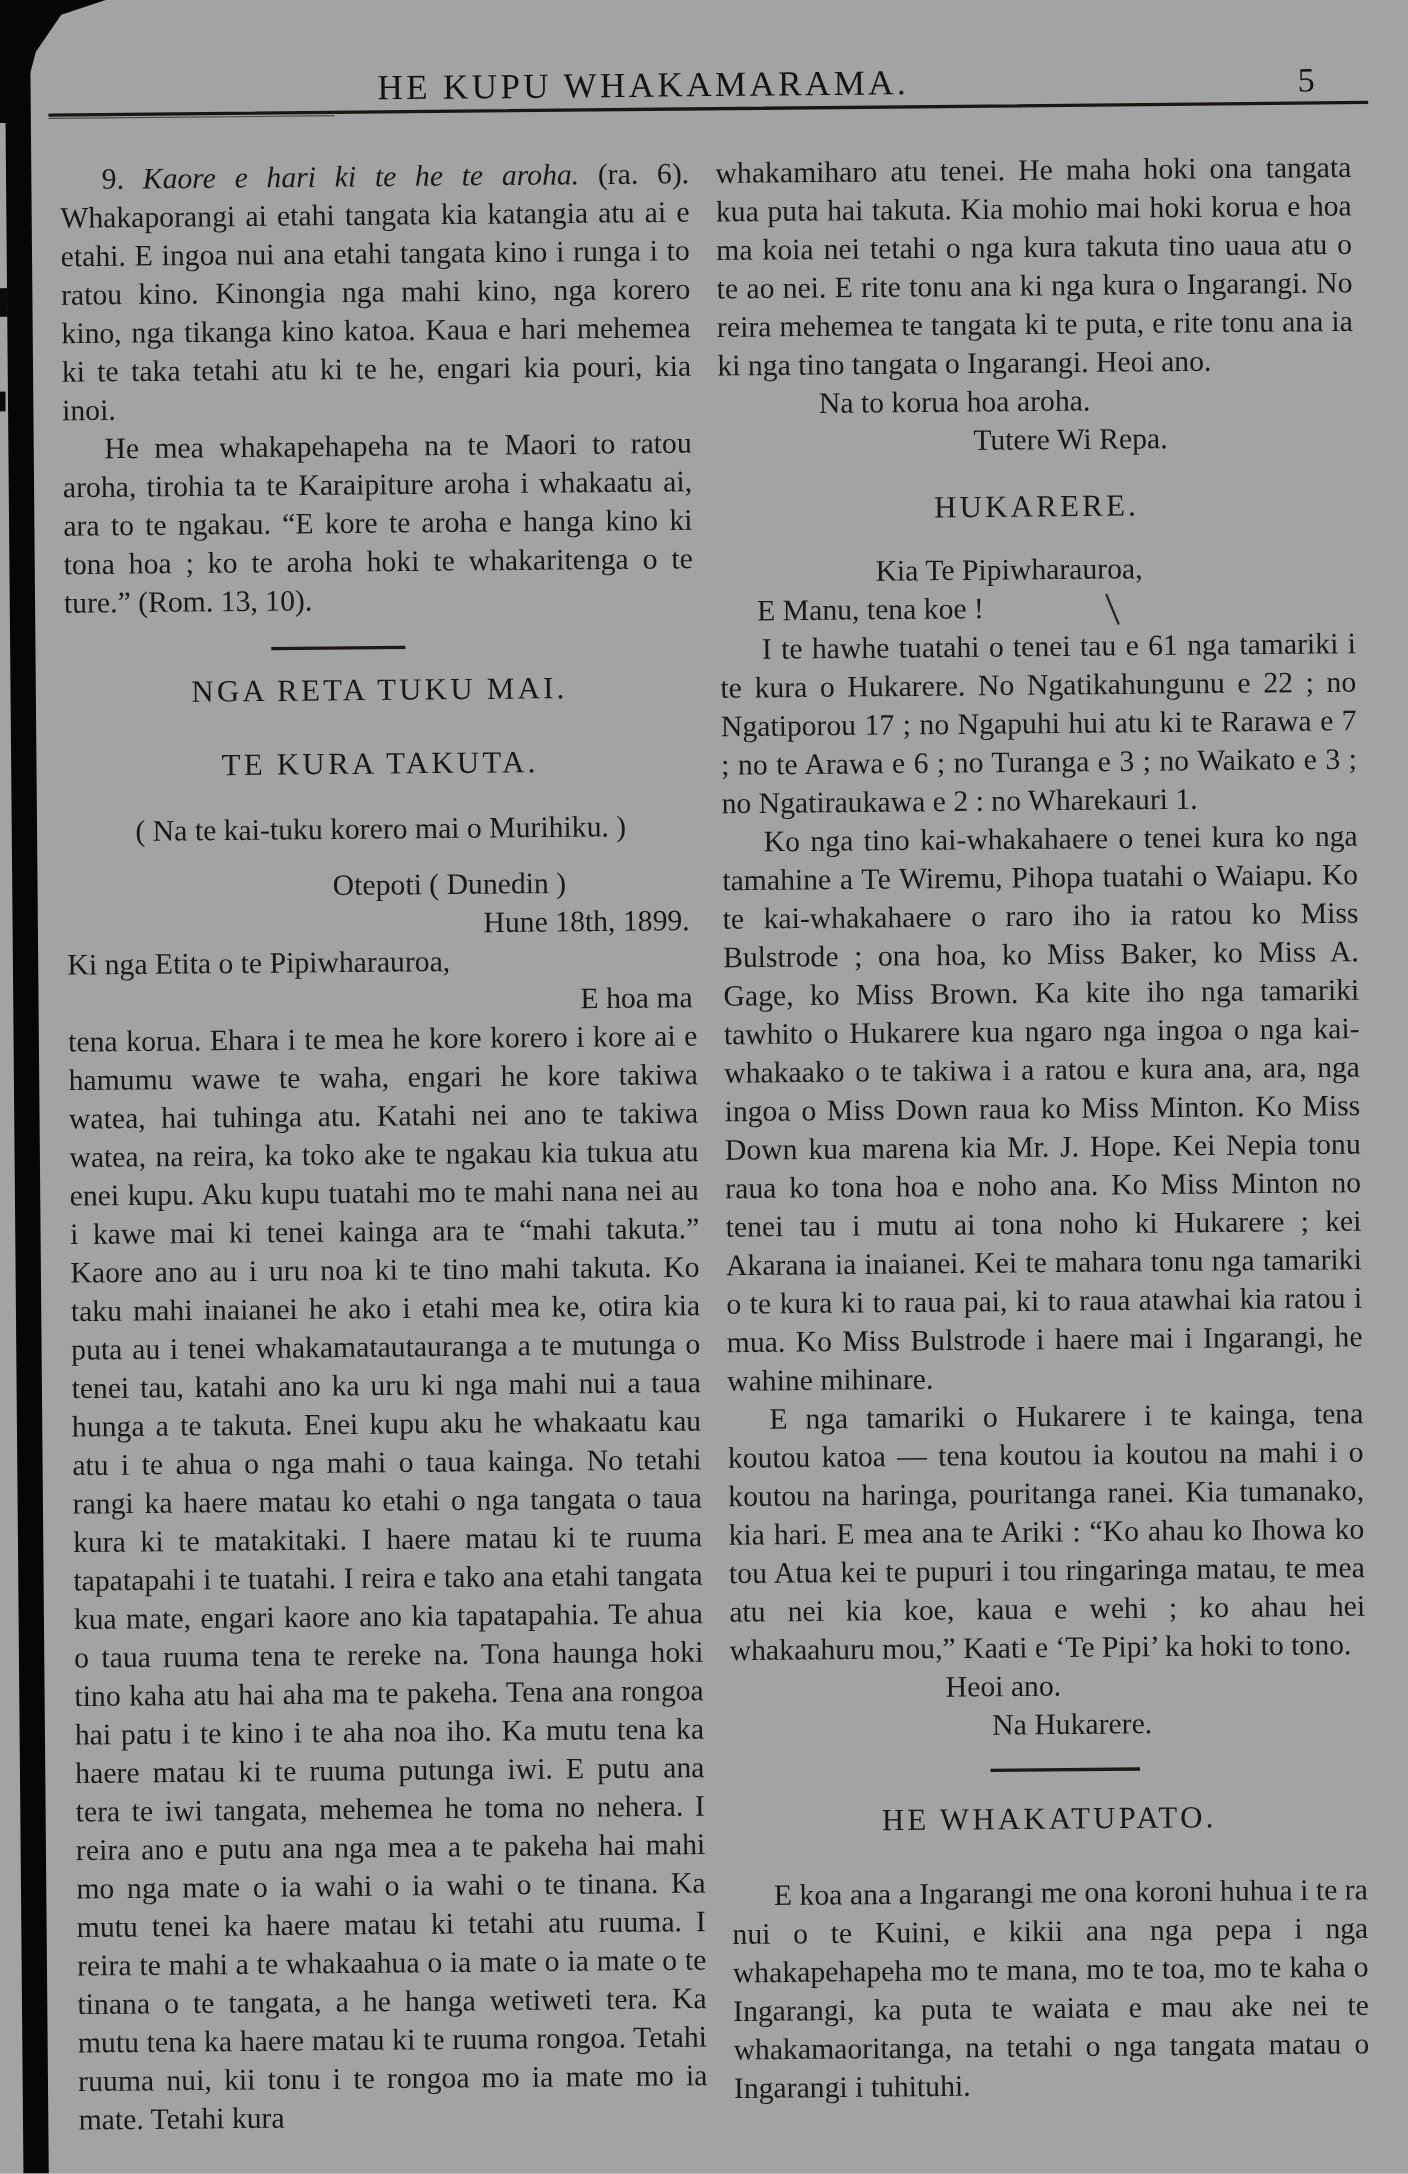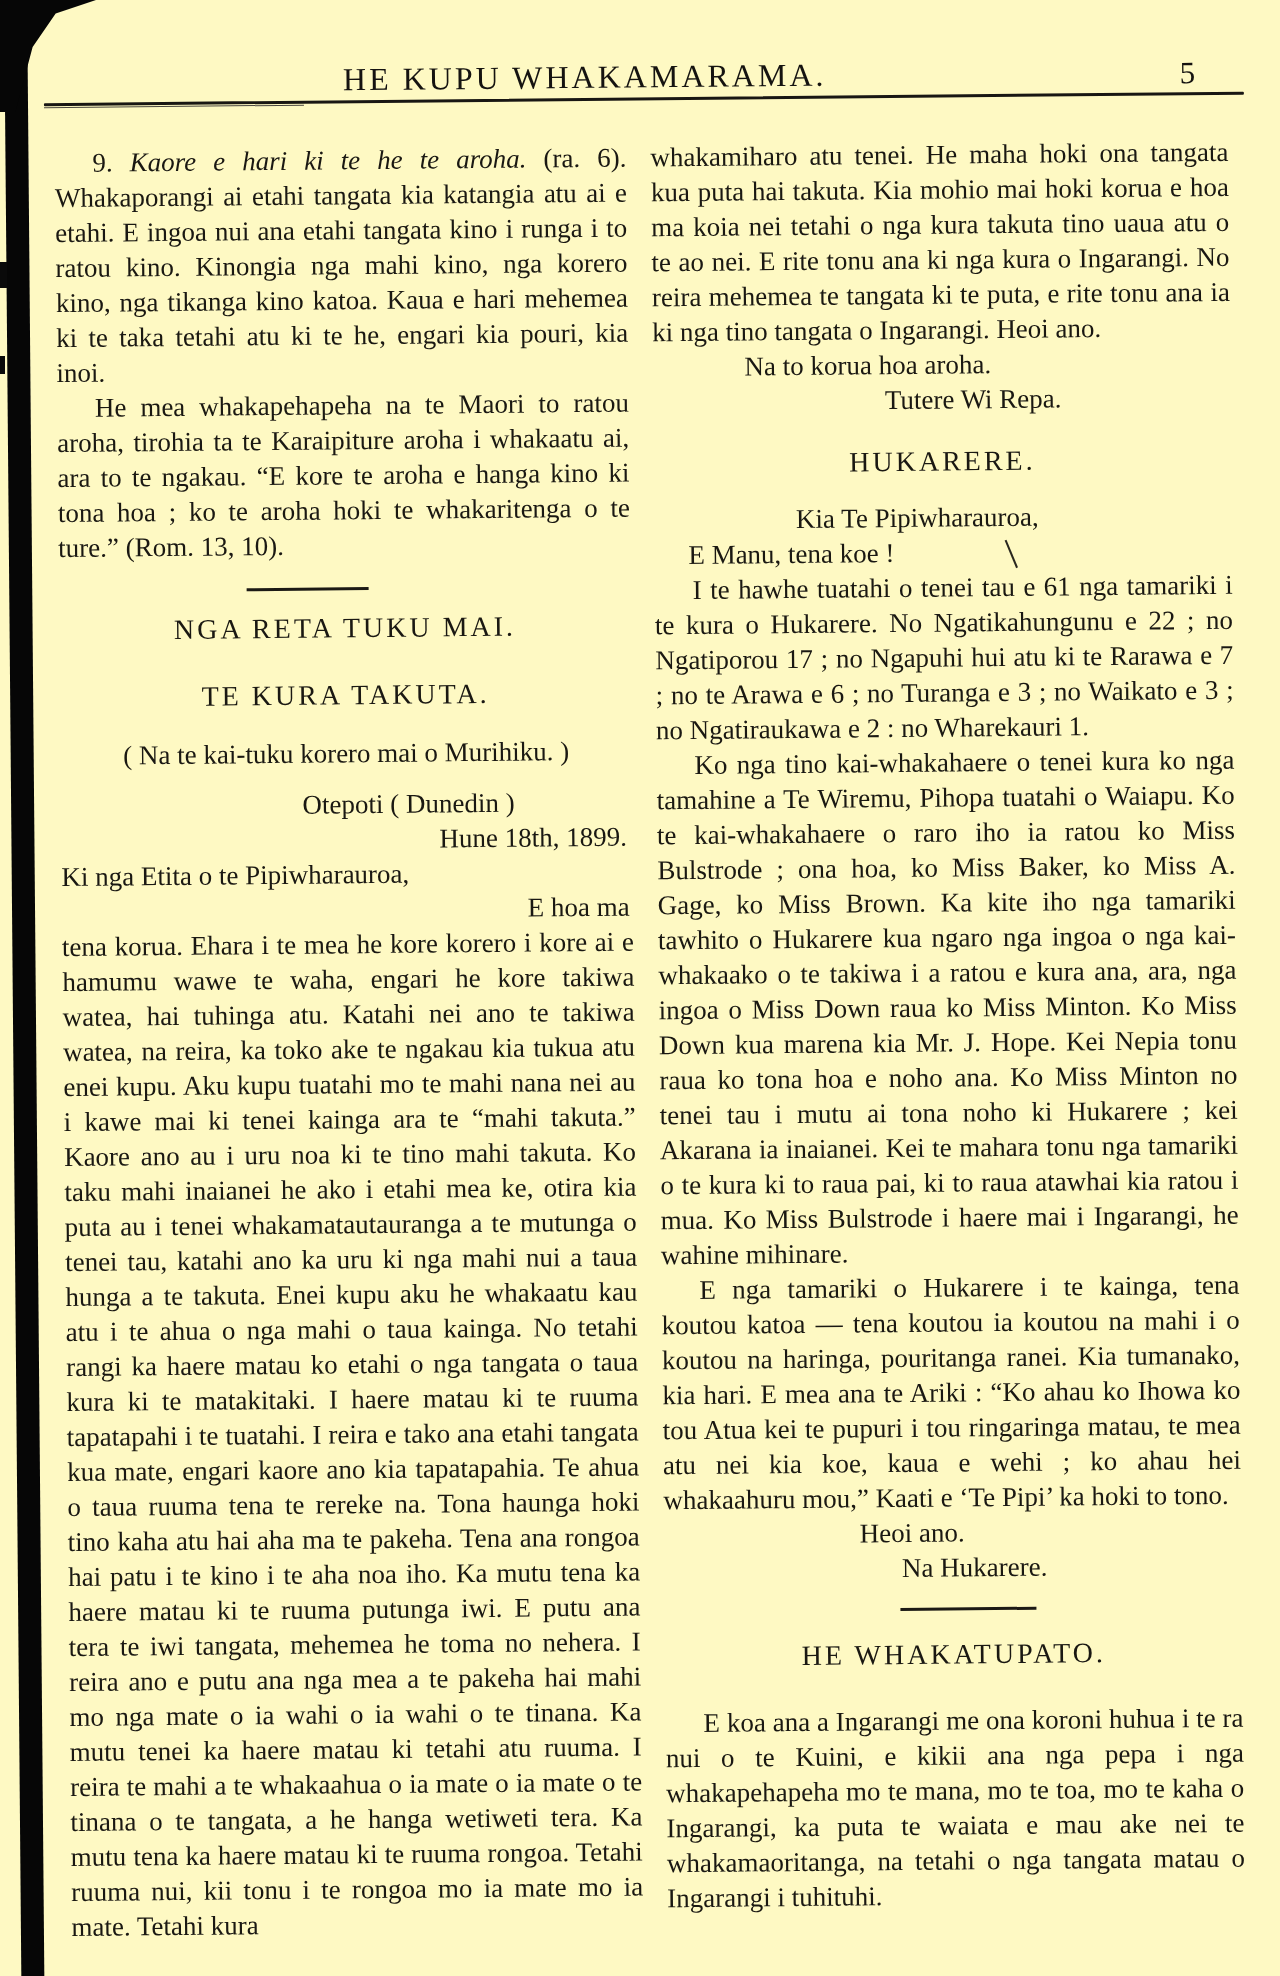--- a/index.html
+++ b/index.html
@@ -1,19 +1,19 @@
 <!DOCTYPE html>
 <html><head>
 <meta charset="utf-8">
 <style>
   html,body{margin:0;padding:0;}
   body{width:1280px;height:1976px;background:#e9e7e2;overflow:hidden;}
   .page{
     position:relative;width:1280px;height:1976px;overflow:hidden;
-    background:#fef9c3;color:#17150f;
+    background:#a3a3a3;color:#17150f;
     font-family:"Liberation Serif","DejaVu Serif",serif;
   }
   .content{
     position:absolute;left:0;top:0;width:1280px;height:1976px;
     transform:rotate(-0.55deg);transform-origin:60px 110px;
   }
   
   .masthead{
     position:absolute;left:330px;top:64px;width:510px;
     font-size:32px;letter-spacing:3px;text-align:center;white-space:nowrap;

